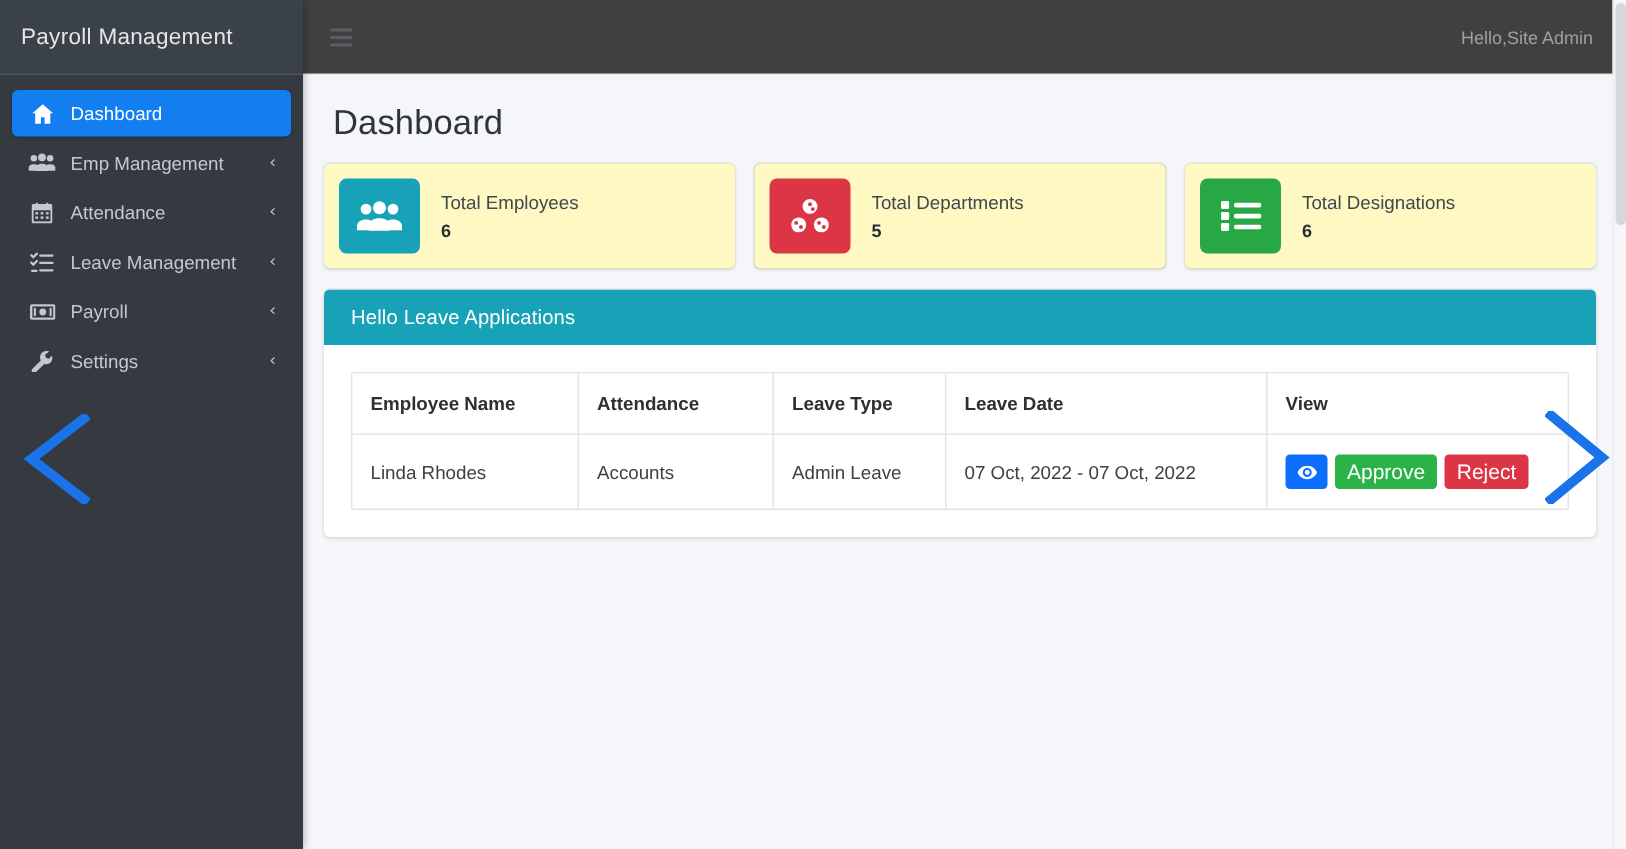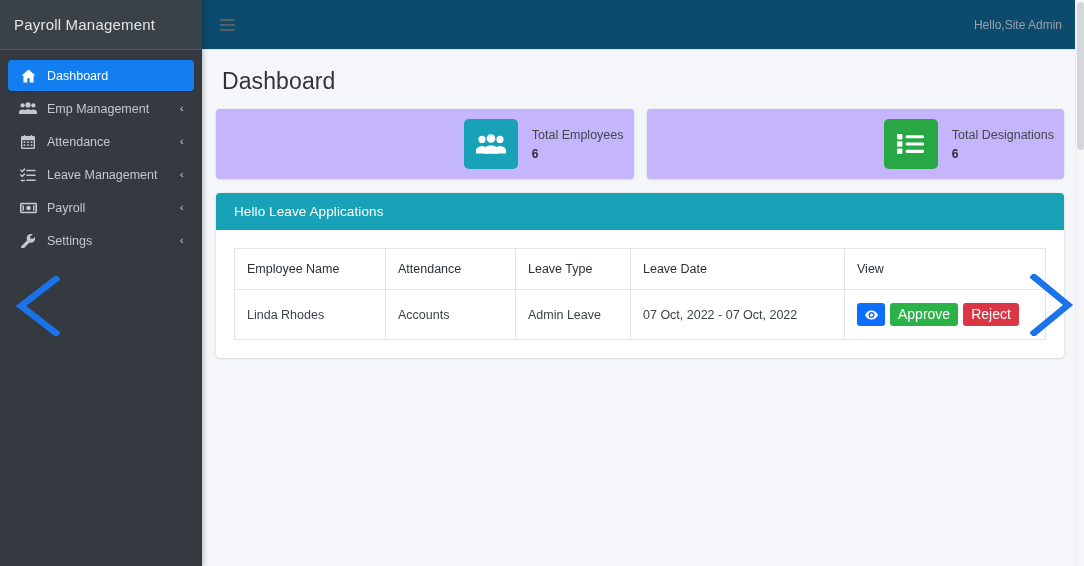--- a/index.html
+++ b/index.html
@@ -110,21 +110,21 @@
     height: 566px;
     display: flex;
     flex-direction: column;
     background: #f4f6f9;
     position: relative;
     min-width: 0;
   }
 
   .topbar {
     height: 50px;
-    background: #0c4a6e;
+    background: #404040;
     border-bottom: 1px solid #e4e6eb;
     display: flex;
     align-items: center;
     padding: 0 14px 0 12px;
     flex-shrink: 0;
   }
   .hamburger {
     width: 26px; height: 26px;
     display: flex; flex-direction: column;
     justify-content: center; align-items: center;
@@ -159,28 +159,27 @@
   }
 
   
   .cards {
     display: flex;
     gap: 13px;
     margin-bottom: 14px;
   }
   .card {
     flex: 1;
-    background: #c4b5fd;
+    background: #fef9c3;
     border-radius: 4px;
     box-shadow: 0 0 1px rgba(0,0,0,.18), 0 1px 3px rgba(0,0,0,.10);
     display: flex;
     align-items: center;
     padding: 10px;
     min-height: 70px;
-    justify-content: flex-end;
   }
   .card-icon {
     width: 54px; height: 50px;
     border-radius: 5px;
     display: flex;
     align-items: center;
     justify-content: center;
     color: #fff;
     flex-shrink: 0;
   }
@@ -220,21 +219,21 @@
     border-collapse: collapse;
     font-size: 12.5px;
   }
   table.data th, table.data td {
     border: 1px solid #e2e5e8;
     text-align: left;
     vertical-align: middle;
   }
   table.data th {
     padding: 13px 12px;
-    font-weight: normal;
+    font-weight: bold;
     color: #2c3034;
     font-size: 12.5px;
   }
   table.data td {
     padding: 13px 12px;
     color: #3d4247;
   }
   .col-name  { width: 151px; }
   .col-dept  { width: 130px; }
   .col-type  { width: 115px; }
@@ -425,20 +424,39 @@
               <path d="M12 13v-1.8c0-2 1.8-3 4-3s4 1 4 3V13z"></path>
               <path d="M5.4 13.2v-2.1c0-2.3 2-3.4 4.6-3.4s4.6 1.1 4.6 3.4v2.1z"></path>
             </svg>
           </div>
           <div class="card-body">
             <div class="card-label">Total Employees</div>
             <div class="card-value">6</div>
           </div>
         </div>
 
+        <div class="card">
+          <div class="card-icon" style="background:#dc3545">
+            <svg width="26" height="24" viewBox="0 0 22 20" fill="#ffffff">
+              <circle cx="11" cy="4.6" r="4.2"></circle>
+              <circle cx="4.6" cy="15" r="4.2"></circle>
+              <circle cx="17.4" cy="15" r="4.2"></circle>
+              <circle cx="11" cy="3.4" r="1.1" fill="#dc3545"></circle>
+              <circle cx="12.6" cy="6.1" r="1.1" fill="#dc3545"></circle>
+              <circle cx="3.2" cy="13.9" r="1.1" fill="#dc3545"></circle>
+              <circle cx="5.9" cy="16.2" r="1.1" fill="#dc3545"></circle>
+              <circle cx="16.1" cy="13.9" r="1.1" fill="#dc3545"></circle>
+              <circle cx="18.8" cy="16.2" r="1.1" fill="#dc3545"></circle>
+            </svg>
+          </div>
+          <div class="card-body">
+            <div class="card-label">Total Departments</div>
+            <div class="card-value">5</div>
+          </div>
+        </div>
 
         <div class="card">
           <div class="card-icon" style="background:#28a745">
             <svg width="27" height="22" viewBox="0 0 20 16" fill="#ffffff">
               <rect x="0" y="0.6" width="4" height="4" rx=".7"></rect>
               <rect x="0" y="6" width="4" height="4" rx=".7"></rect>
               <rect x="0" y="11.4" width="4" height="4" rx=".7"></rect>
               <rect x="6.4" y="1.5" width="13.6" height="2.3" rx="1"></rect>
               <rect x="6.4" y="6.9" width="13.6" height="2.3" rx="1"></rect>
               <rect x="6.4" y="12.3" width="13.6" height="2.3" rx="1"></rect>

